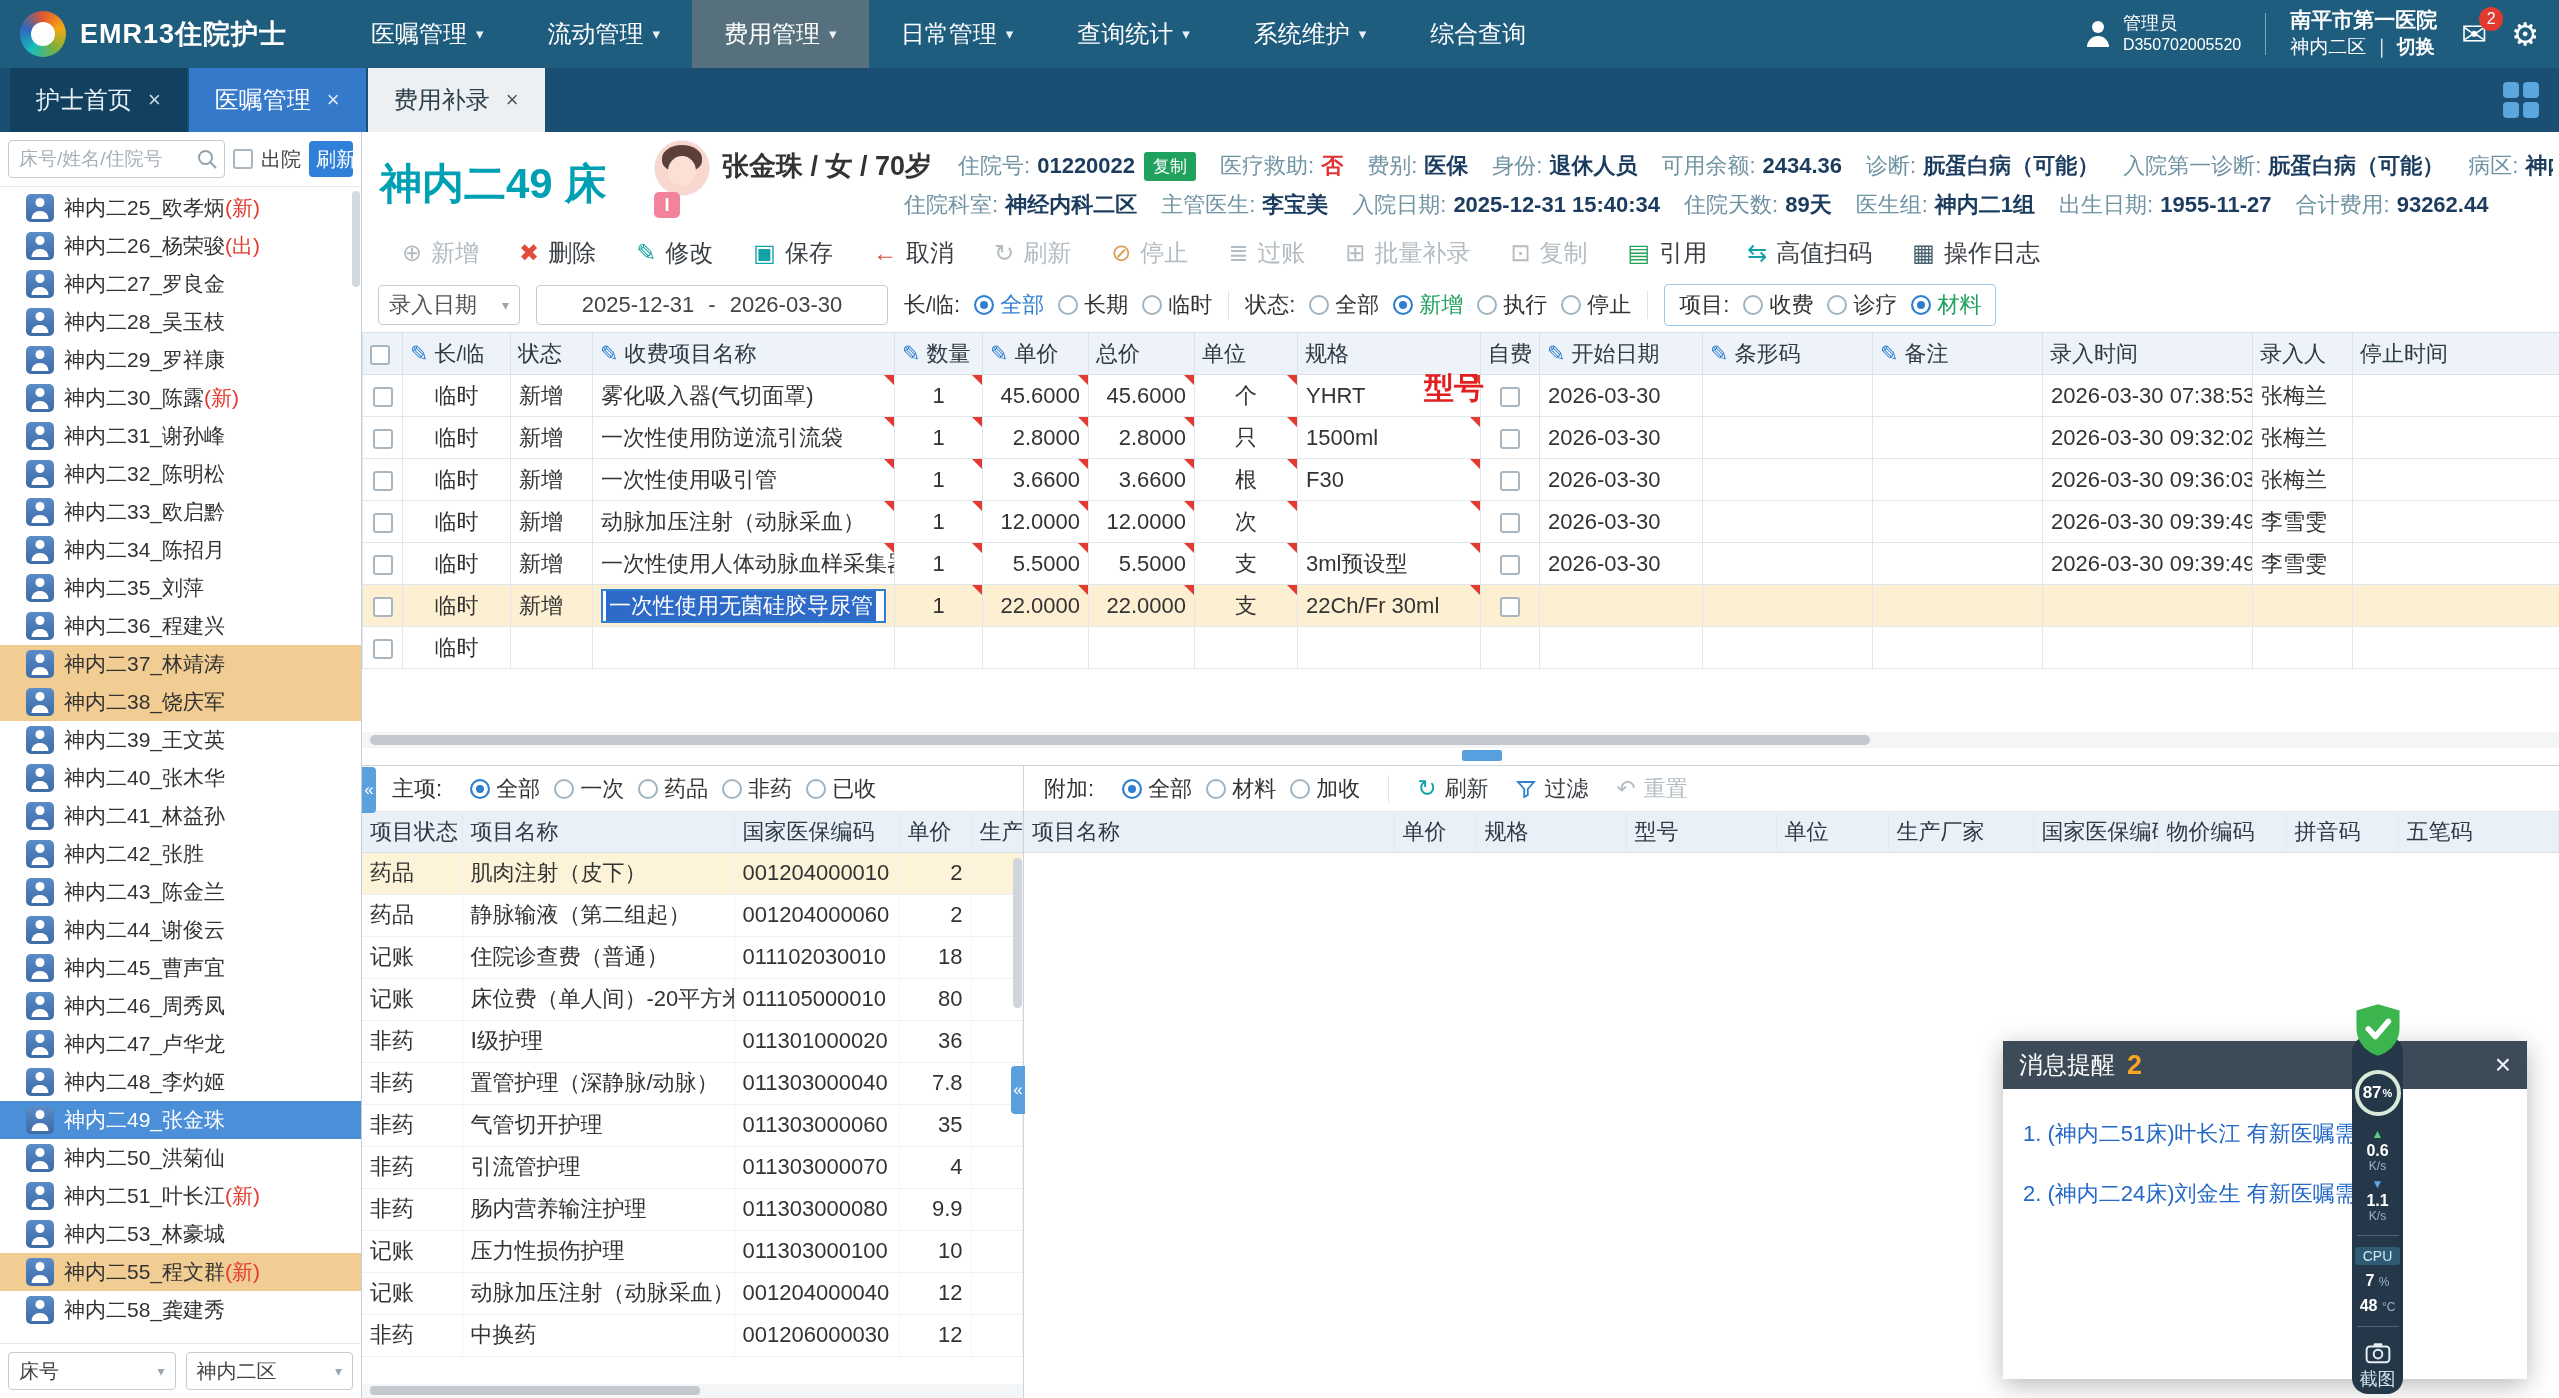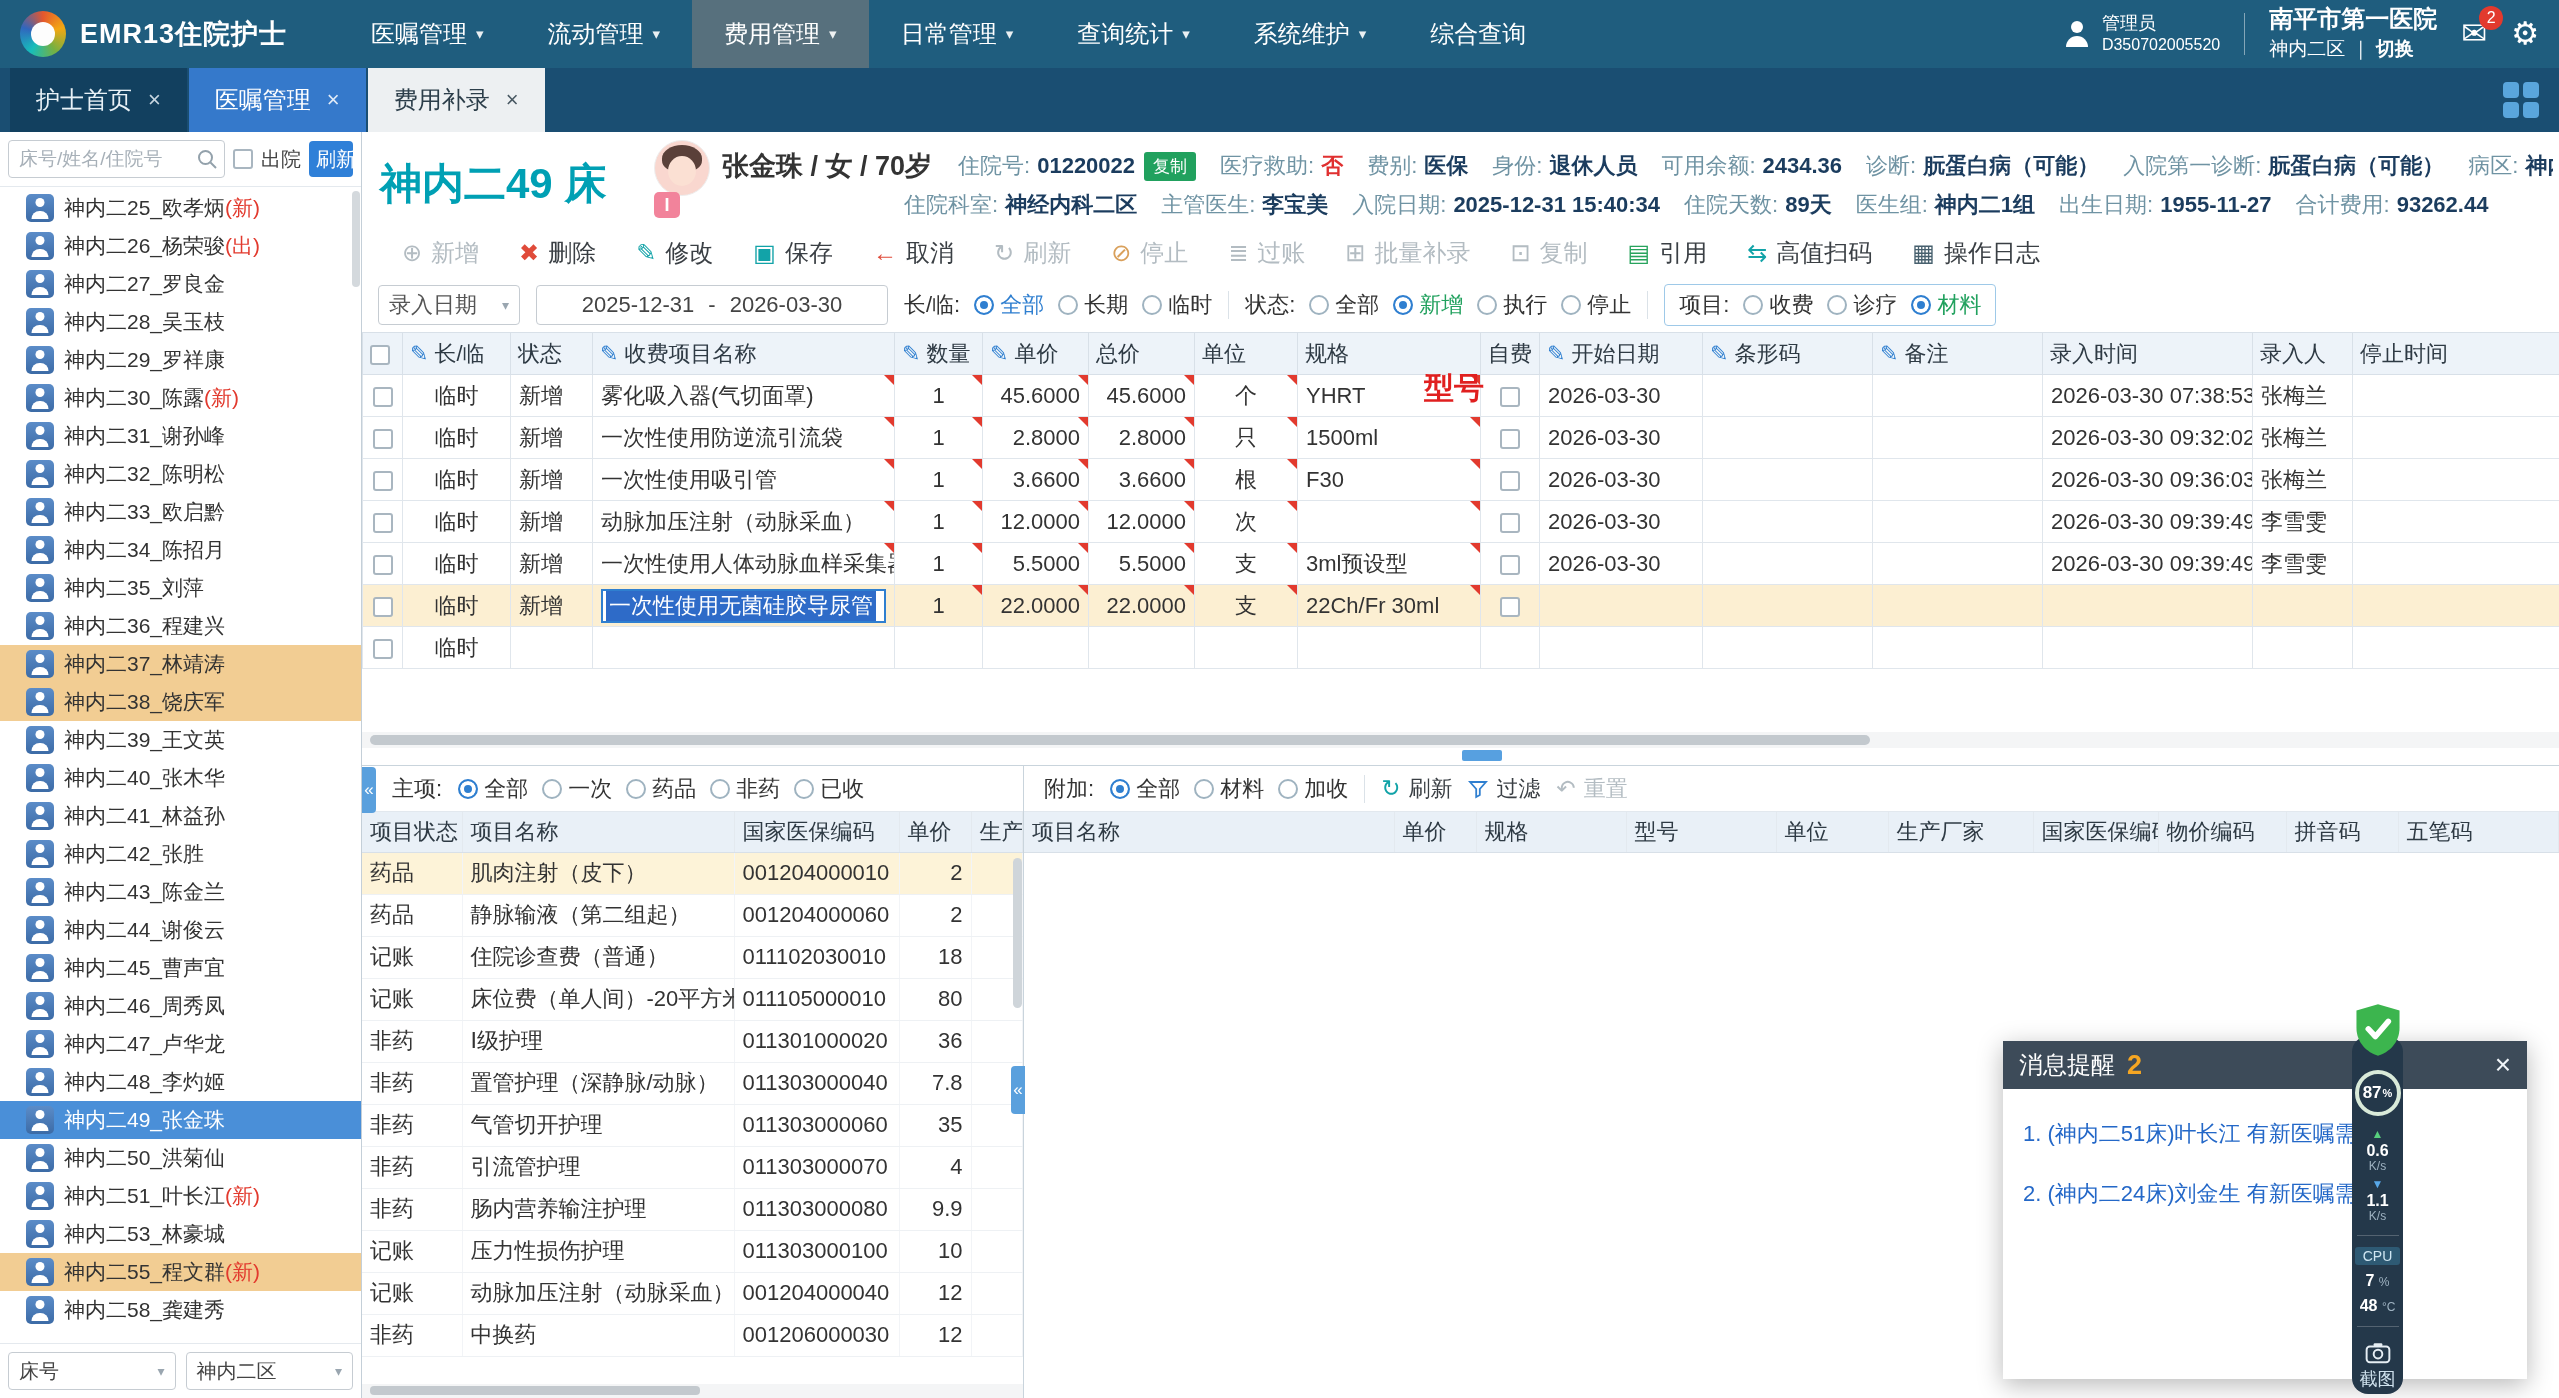--- a/index.html
+++ b/index.html
@@ -19,21 +19,21 @@
   .caret{font-size:15px;opacity:.9}
   .caret:empty{display:none}
   .top-right{margin-left:auto;display:flex;align-items:center;gap:24px;color:#fff}
   .user-block{display:flex;align-items:center;gap:10px;cursor:pointer}
   .person{width:30px;height:30px;position:relative;flex:none}
   .person::before{content:"";position:absolute;top:2px;left:50%;transform:translateX(-50%);width:12px;height:12px;border-radius:50%;background:#fff}
   .person::after{content:"";position:absolute;bottom:2px;left:50%;transform:translateX(-50%);width:22px;height:11px;border-radius:11px 11px 0 0;background:#fff}
   .user-role{font-size:18px;font-weight:400;line-height:1.1}
   .user-id{font-size:16px;line-height:1.1;margin-top:2px}
   .vdiv{width:1px;height:42px;background:rgba(255,255,255,.45)}
-  .hosp-name{font-size:24px;font-weight:700;line-height:1.1;text-align:left}
+  .hosp-name{font-size:21px;font-weight:700;line-height:1.1;text-align:left}
   .hosp-ward{font-size:19px;margin-top:3px;display:flex;align-items:center;gap:6px}
   .switch{font-weight:700;cursor:pointer}
   .mail{position:relative;font-size:31px;cursor:pointer;line-height:1}
   .badge{position:absolute;top:-12px;right:-16px;background:#e23a2e;color:#fff;font-size:16px;min-width:24px;height:24px;border-radius:12px;display:flex;align-items:center;justify-content:center;padding:0 4px}
   .gear{font-size:31px;cursor:pointer;line-height:1}
 
   
   .tabbar{position:absolute;top:68px;left:0;width:100%;height:64px;background:#1a4e72;display:flex;align-items:stretch;padding-left:10px}
   .tab{display:flex;align-items:center;gap:16px;padding:0 26px;font-size:24px;margin-right:2px;cursor:pointer;white-space:nowrap}
   .t-dark{background:#12405f;color:#e8f1f7}
@@ -125,21 +125,21 @@
   .annotation{position:absolute;top:236px;left:1062px;font-size:30px;font-weight:700;color:#e01f1f;z-index:5}
 
   .hscroll{position:absolute;top:600px;left:0;width:2197px;height:16px;background:#f4f5f6}
   .hthumb{position:absolute;top:3px;left:8px;width:1500px;height:10px;border-radius:5px;background:#c3c9ce}
   .handle-top{position:absolute;top:618px;left:1100px;width:40px;height:11px;background:#57a0e0;border-radius:2px}
 
   
   .bottom{position:absolute;top:633px;left:0;right:0;bottom:0;border-top:1px solid #c9d4dc;display:flex;position:absolute}
   .bleft{width:662px;border-right:1px solid #c9d4dc;position:relative;overflow:hidden}
   .bright{flex:1;position:relative;overflow:hidden}
-  .pane-filter{height:46px;display:flex;align-items:center;gap:16px;font-size:22px;border-bottom:1px solid #e2e8ee;white-space:nowrap}
+  .pane-filter{height:46px;display:flex;align-items:center;gap:28px;font-size:22px;border-bottom:1px solid #e2e8ee;white-space:nowrap}
   .bl-filter{padding-left:30px}
   .br-filter{padding-left:20px}
   .handle-left{position:absolute;left:0;top:1px;width:14px;height:46px;background:#5aa0dd;color:#fff;display:flex;align-items:center;justify-content:center;font-size:17px;border-radius:0 4px 4px 0;z-index:3;cursor:pointer}
   .handle-mid{position:absolute;left:649px;top:300px;width:14px;height:48px;background:#5aa0dd;color:#fff;display:flex;align-items:center;justify-content:center;font-size:17px;border-radius:4px 0 0 4px;z-index:3;cursor:pointer}
   .btable{width:100%}
   .btable th{height:40px;background:#e9f0f7;border-bottom:1px solid #d8e0e8;border-right:1px solid #e3e9ef;font-size:22px;font-weight:400;color:#2e3a44;padding:0 8px;text-align:left;white-space:nowrap;overflow:hidden}
   .btable td{height:42px;border-bottom:1px solid #eef1f4;border-right:1px solid #f2f4f7;font-size:22px;color:#333;padding:0 8px;white-space:nowrap;overflow:hidden;background:#fff}
   .btable .c-num{text-align:right}
   .rowsel td{background:#fdf3d8}
   .bl-vthumb{position:absolute;right:1px;top:92px;width:9px;height:150px;background:#cfd5da;border-radius:5px}

